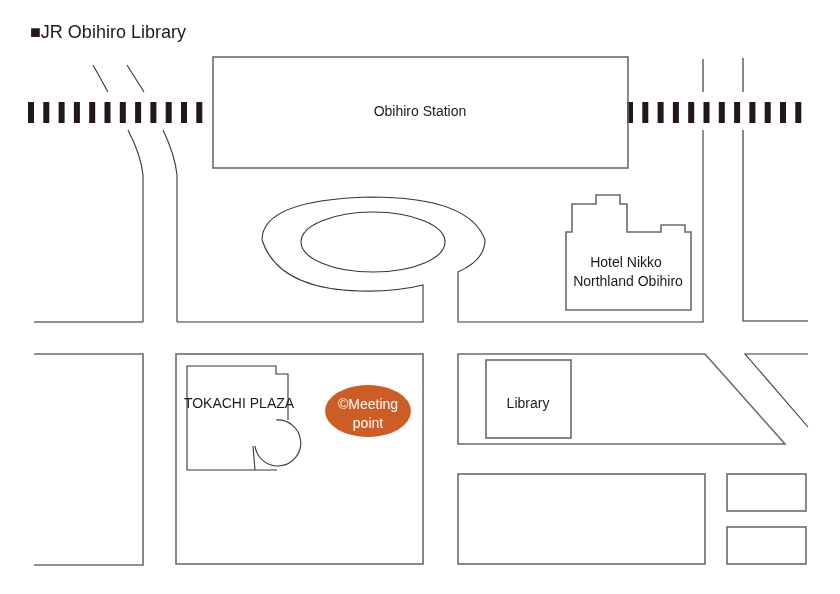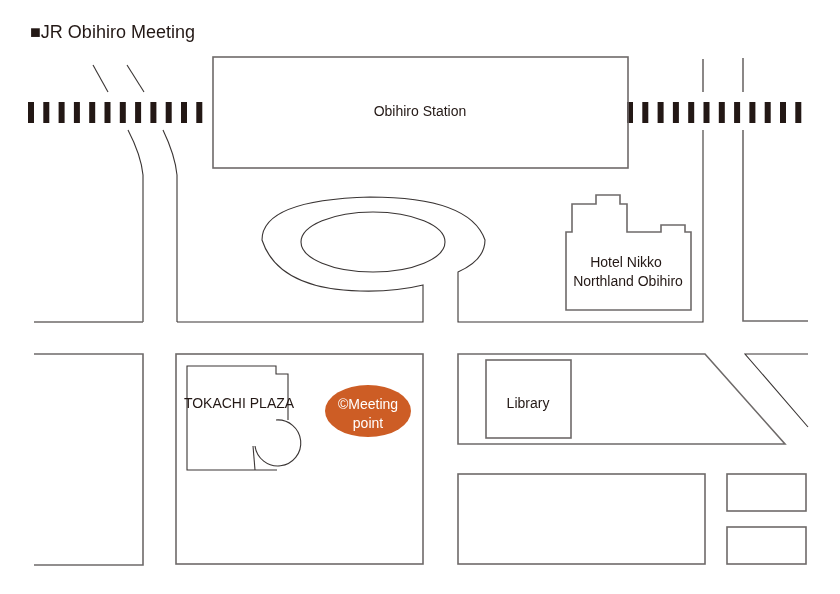--- a/index.html
+++ b/index.html
@@ -8,21 +8,21 @@
   #map-title { position: absolute; left: 30px; top: 21px; font-size: 18px; line-height: 22px; }
   #map-svg { position: absolute; left: 0; top: 0; }
   .line { fill: none; stroke: #6e6a69; stroke-width: 1.6; }
   .thin { fill: none; stroke: #3a3534; stroke-width: 1.1; }
   .lbl { font-family: "Liberation Sans", sans-serif; font-size: 14px; fill: #231815; }
   .mp { font-family: "Liberation Sans", sans-serif; font-size: 14px; fill: #ffffff; }
 </style>
 </head>
 <body>
 
-<div id="map-title">■JR Obihiro Meeting</div>
+<div id="map-title">■JR Obihiro Library</div>
 
 <svg id="map-svg" width="840" height="594" viewBox="0 0 840 594">
 
   <g id="rail-left">
       <rect x="28.0" y="102" width="6" height="21" fill="#231815"></rect>
       <rect x="43.3" y="102" width="6" height="21" fill="#231815"></rect>
       <rect x="58.6" y="102" width="6" height="21" fill="#231815"></rect>
       <rect x="73.9" y="102" width="6" height="21" fill="#231815"></rect>
       <rect x="89.2" y="102" width="6" height="21" fill="#231815"></rect>
       <rect x="104.5" y="102" width="6" height="21" fill="#231815"></rect>

